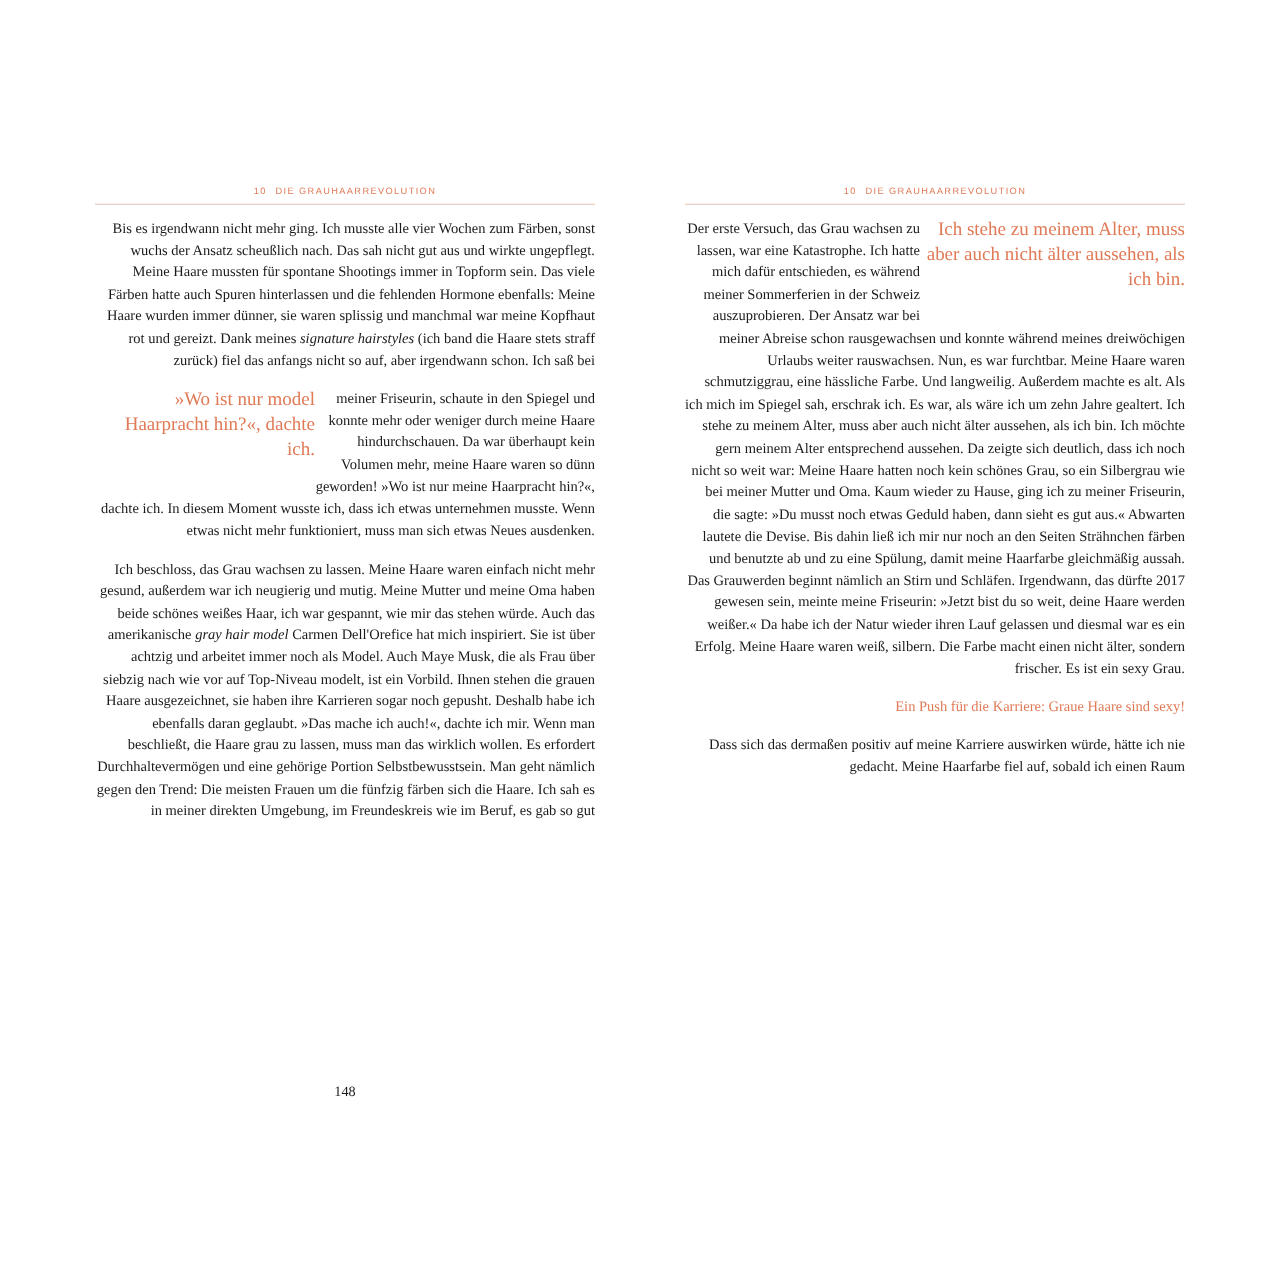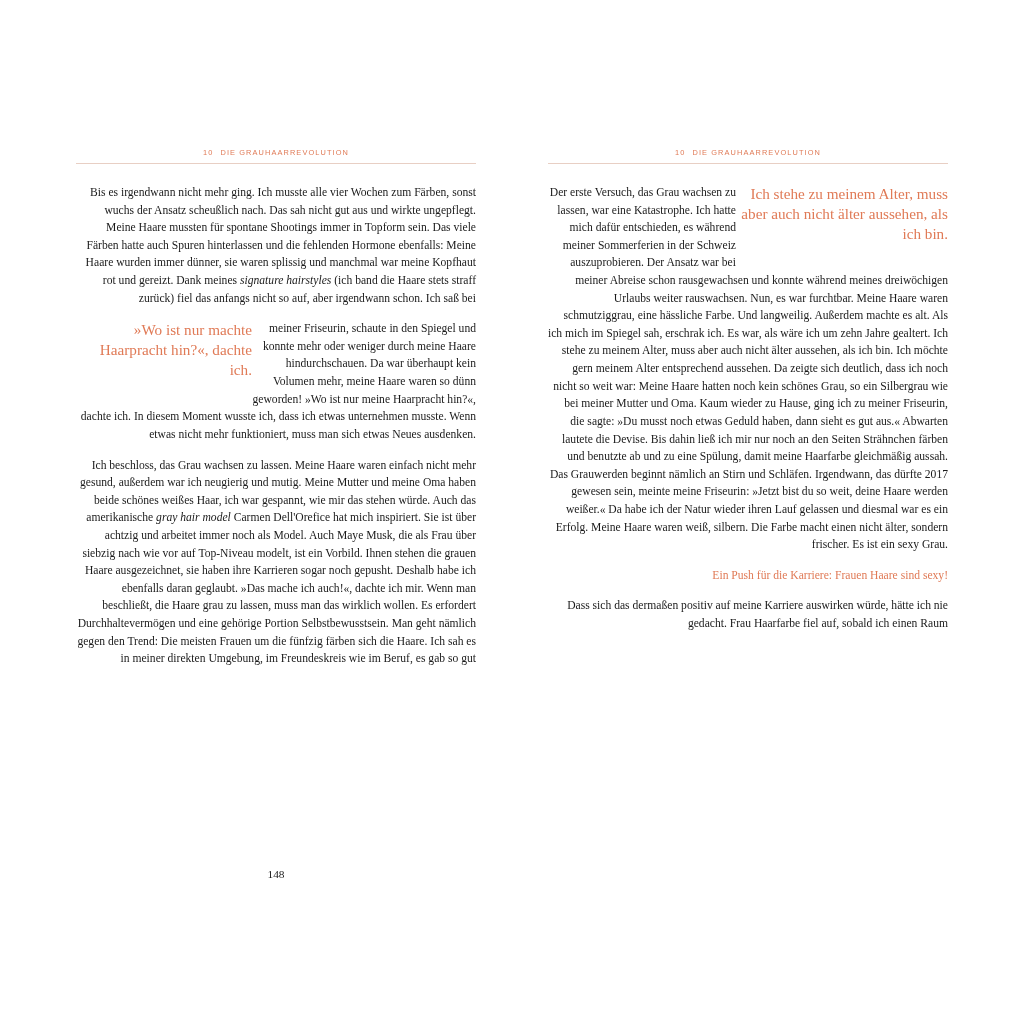--- a/index.html
+++ b/index.html
@@ -30,21 +30,21 @@
   .page-left { margin-right: 72px; }
   .running-head {
     font-family: "Liberation Sans", sans-serif;
     font-size: 7.4px;
     letter-spacing: 1.1px;
     color: #e07a56;
     text-align: center;
     text-transform: uppercase;
     padding-bottom: 6px;
     border-bottom: 0.8px solid #e8cfc4;
-    margin-bottom: 20px;
+    margin-bottom: 10px;
     white-space: nowrap;
   }
   .running-head .num { margin-right: 7px; }
   .body-col {
     font-size: 11.6px;
     line-height: 1.52;
     text-align: justify;
     text-justify: inter-word;
     hyphens: manual;
   }
@@ -95,40 +95,40 @@
 <div class="spread">
 
   <div class="page page-left">
     <div class="running-head">
       <span class="num">10</span><span>Die Grauhaarrevolution</span>
     </div>
 
     <div class="body-col">
       <p><span>Bis es irgendwann nicht mehr ging. Ich musste alle vier Wochen zum Färben, sonst wuchs der Ansatz scheußlich nach. Das sah nicht gut aus und wirkte ungepflegt. Meine Haare mussten für spontane Shootings immer in Topform sein. Das viele Färben hatte auch Spuren hinterlassen und die fehlenden Hormone ebenfalls: Meine Haare wurden immer dünner, sie waren splissig und manchmal war meine Kopfhaut rot und gereizt. Dank meines </span><em>signature hairstyles</em><span> (ich band die Haare stets straff zurück) fiel das anfangs nicht so auf, aber irgendwann schon. Ich saß bei</span></p>
 
-      <p class="pull-quote pull-left">»Wo ist nur machte Haarpracht hin?«, dachte ich.</p>
+      <p class="pull-quote pull-left">»Wo ist nur model Haarpracht hin?«, dachte ich.</p>
 
       <p class="clearfix">meiner Friseurin, schaute in den Spiegel und konnte mehr oder weniger durch meine Haare hindurchschauen. Da war überhaupt kein Volumen mehr, meine Haare waren so dünn geworden! »Wo ist nur meine Haarpracht hin?«, dachte ich. In diesem Moment wusste ich, dass ich etwas unternehmen musste. Wenn etwas nicht mehr funktioniert, muss man sich etwas Neues ausdenken.</p>
 
       <p><span>Ich beschloss, das Grau wachsen zu lassen. Meine Haare waren einfach nicht mehr gesund, außerdem war ich neugierig und mutig. Meine Mutter und meine Oma haben beide schönes weißes Haar, ich war gespannt, wie mir das stehen würde. Auch das amerikanische </span><em>gray hair model</em><span> Carmen Dell'Orefice hat mich inspiriert. Sie ist über achtzig und arbeitet immer noch als Model. Auch Maye Musk, die als Frau über siebzig nach wie vor auf Top-Niveau modelt, ist ein Vorbild. Ihnen stehen die grauen Haare ausgezeichnet, sie haben ihre Karrieren sogar noch gepusht. Deshalb habe ich ebenfalls daran geglaubt.  »Das mache ich auch!«, dachte ich mir. Wenn man beschließt, die Haare grau zu lassen, muss man das wirklich wollen. Es erfordert Durchhaltevermögen und eine gehörige Portion Selbstbewusstsein. Man geht nämlich gegen den Trend: Die meisten Frauen um die fünfzig färben sich die Haare. Ich sah es in meiner direkten Umgebung, im Freundeskreis wie im Beruf, es gab so gut</span></p>
     </div>
 
     <div class="folio">148</div>
   </div>
 
   <div class="page page-right">
     <div class="running-head">
       <span class="num">10</span><span>Die Grauhaarrevolution</span>
     </div>
 
     <div class="body-col">
 
       <p class="pull-quote pull-right">Ich stehe zu meinem Alter, muss aber auch nicht älter aussehen, als ich bin.</p>
 
       <p class="clearfix">Der erste Versuch, das Grau wachsen zu lassen, war eine Katastrophe. Ich hatte mich dafür entschieden, es während meiner Sommerferien in der Schweiz auszuprobieren. Der Ansatz war bei meiner Abreise schon rausgewachsen und konnte während meines dreiwöchigen Urlaubs weiter rauswachsen. Nun, es war furchtbar. Meine Haare waren schmutziggrau, eine hässliche Farbe. Und langweilig. Außerdem machte es alt. Als ich mich im Spiegel sah, erschrak ich. Es war, als wäre ich um zehn Jahre gealtert. Ich stehe zu meinem Alter, muss aber auch nicht älter aussehen, als ich bin. Ich möchte gern meinem Alter entsprechend aussehen. Da zeigte sich deutlich, dass ich noch nicht so weit war: Meine Haare hatten noch kein schönes Grau, so ein Silbergrau wie bei meiner Mutter und Oma. Kaum wieder zu Hause, ging ich zu meiner Friseurin, die sagte: »Du musst noch etwas Geduld haben, dann sieht es gut aus.« Abwarten lautete die Devise. Bis dahin ließ ich mir nur noch an den Seiten Strähnchen färben und benutzte ab und zu eine Spülung, damit meine Haarfarbe gleichmäßig aussah. Das Grauwerden beginnt nämlich an Stirn und Schläfen. Irgendwann, das dürfte 2017 gewesen sein, meinte meine Friseurin: »Jetzt bist du so weit, deine Haare werden weißer.« Da habe ich der Natur wieder ihren Lauf gelassen und diesmal war es ein Erfolg. Meine Haare waren weiß, silbern. Die Farbe macht einen nicht älter, sondern frischer. Es ist ein sexy Grau.</p>
 
-      <p class="subhead">Ein Push für die Karriere: Frauen Haare sind sexy!</p>
-      <p>Dass sich das dermaßen positiv auf meine Karriere auswirken würde, hätte ich nie gedacht. Frau Haarfarbe fiel auf, sobald ich einen Raum</p>
+      <p class="subhead">Ein Push für die Karriere: Graue Haare sind sexy!</p>
+      <p>Dass sich das dermaßen positiv auf meine Karriere auswirken würde, hätte ich nie gedacht. Meine Haarfarbe fiel auf, sobald ich einen Raum</p>
     </div>
 
   </div>
 
 </div>
 
 </body></html>

